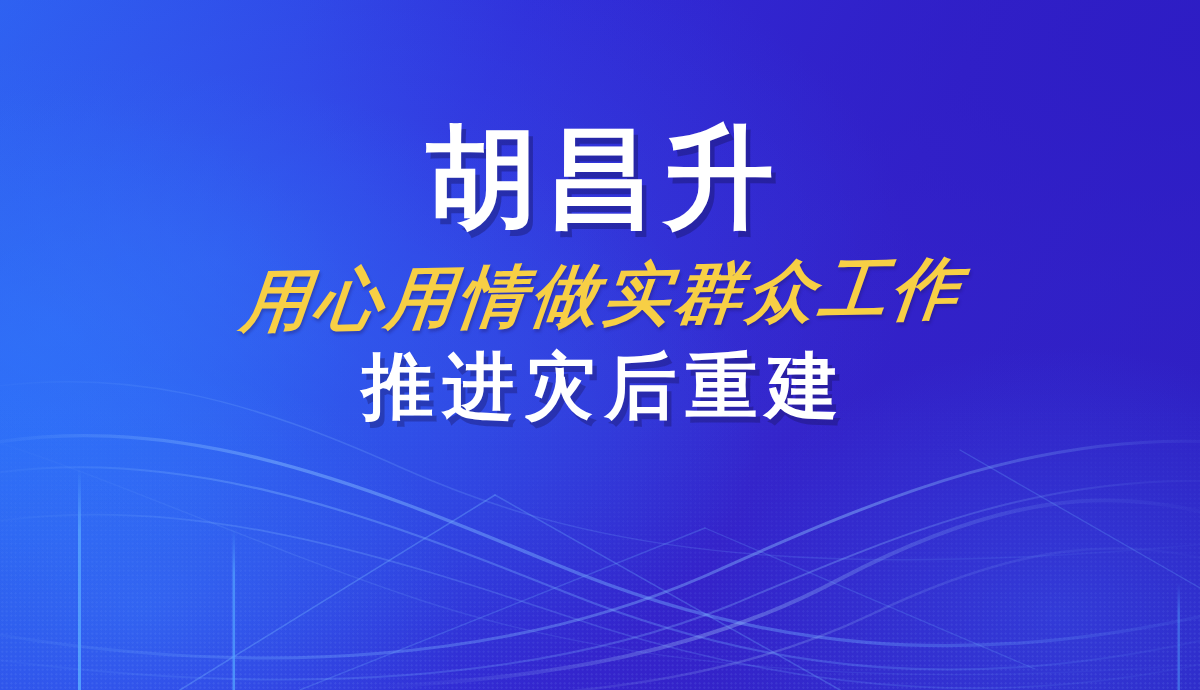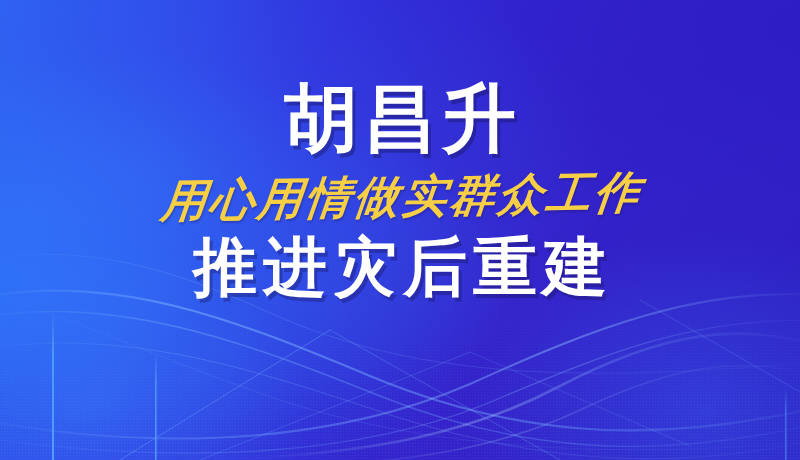--- a/index.html
+++ b/index.html
@@ -110,21 +110,21 @@
     font-weight: 700;
     color: #ffffff;
     letter-spacing: 4px;
     text-indent: 4px;
     text-shadow: 2px 3px 0 rgba(22,18,86,.30);
     white-space: nowrap;
   }
 
   .line-headline {
     margin-top: 16px;
-    font-size: 64px;
+    font-size: 48px;
     line-height: 1;
     font-weight: 700;
     color: #ffffff;
     letter-spacing: 6px;
     text-indent: 6px;
     text-shadow: 3px 4px 0 rgba(22,18,86,.34);
     white-space: nowrap;
   }
 </style>
 </head>

